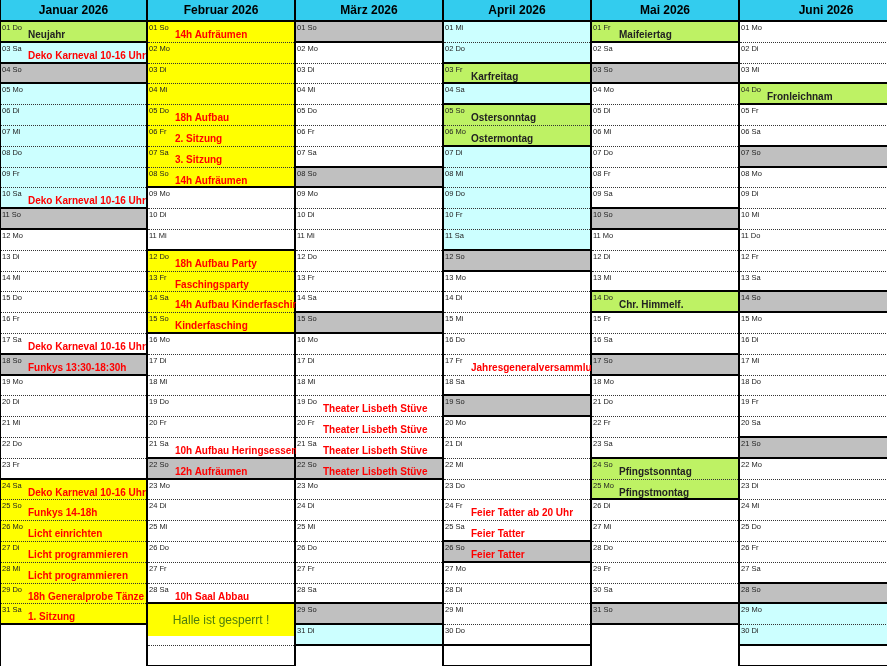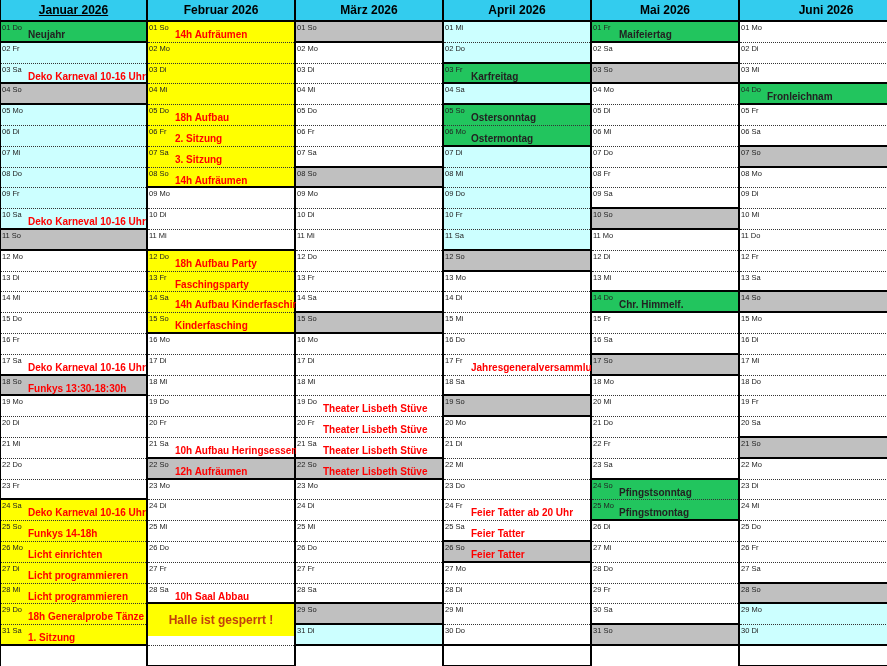--- a/index.html
+++ b/index.html
@@ -1,50 +1,47 @@
 <!DOCTYPE html>
 <html><head>
 <meta charset="utf-8">
 <style>
   html, body { margin:0; padding:0; background:#fff; }
   body { width:887px; height:666px; overflow:hidden; font-family:"Liberation Sans", sans-serif; }
   .cal { position:relative; width:887px; height:666px; display:flex; }
   .month { width:148px; flex:none; position:relative; border-right:2px solid #000; box-sizing:border-box; }
-  .month:first-child { border-left:1px solid #000;text-decoration:underline; }
+  .month:first-child { border-left:1px solid #000; }
   .month:last-child { border-right:none; width:172px; }
   .mhead { height:22px; background:#33ccee; border-bottom:2px solid #000; box-sizing:border-box;
            display:flex; align-items:center; justify-content:center; font-weight:bold; font-size:12px; color:#000; }
   .day { height:20.8px; box-sizing:border-box; border-bottom:1px dotted #333; position:relative; background:#fff; }
   .day.thick { border-bottom:2px solid #000; }
   .day.bg-white { background:#ffffff; }
   .day.bg-cyan { background:#ccffff; }
   .day.bg-gray { background:#c0c0c0; }
-  .day.bg-dgray { background:#22c55e; }
+  .day.bg-dgray { background:#bef264; }
   .day.bg-yellow { background:#ffff00; }
   .dl { position:absolute; left:1px; top:1px; font-size:7.5px; color:#222; white-space:nowrap; }
   .ev { position:absolute; left:27px; top:8px; font-size:10px; font-weight:bold; white-space:nowrap; line-height:10px; }
   .ev.red { color:#ff0000; }
   .ev.black { color:#222; }
   .ev.wrap { white-space:normal; width:118px; top:3px; }
   .closed { position:absolute; left:0; right:0; top:604px; height:32px; background:#ffff00;
-            display:flex; align-items:center; justify-content:center; color:#c2410c; font-weight:bold; font-size:12px; }
+            display:flex; align-items:center; justify-content:center; color:#4d7c0f; font-weight:normal; font-size:12px; }
 </style>
 </head>
 <body>
 
 <div class="cal" id="cal">
     <div class="month">
       <div class="mhead">Januar 2026</div>
       <div class="day bg-dgray thick">
         <span class="dl">01 Do</span>
         <span class="ev black">Neujahr</span>
       </div>
-      <div class="day bg-cyan">
-        <span class="dl">02 Fr</span>
-      </div>
       <div class="day bg-cyan thick">
         <span class="dl">03 Sa</span>
         <span class="ev red">Deko Karneval 10-16 Uhr</span>
       </div>
       <div class="day bg-gray thick">
         <span class="dl">04 So</span>
       </div>
       <div class="day bg-cyan">
         <span class="dl">05 Mo</span>
       </div>
@@ -495,23 +492,20 @@
       <div class="day bg-white thick">
         <span class="dl">16 Sa</span>
       </div>
       <div class="day bg-gray thick">
         <span class="dl">17 So</span>
       </div>
       <div class="day bg-white">
         <span class="dl">18 Mo</span>
       </div>
       <div class="day bg-white">
-        <span class="dl">20 Mi</span>
-      </div>
-      <div class="day bg-white">
         <span class="dl">21 Do</span>
       </div>
       <div class="day bg-white">
         <span class="dl">22 Fr</span>
       </div>
       <div class="day bg-white thick">
         <span class="dl">23 Sa</span>
       </div>
       <div class="day bg-dgray">
         <span class="dl">24 So</span>

